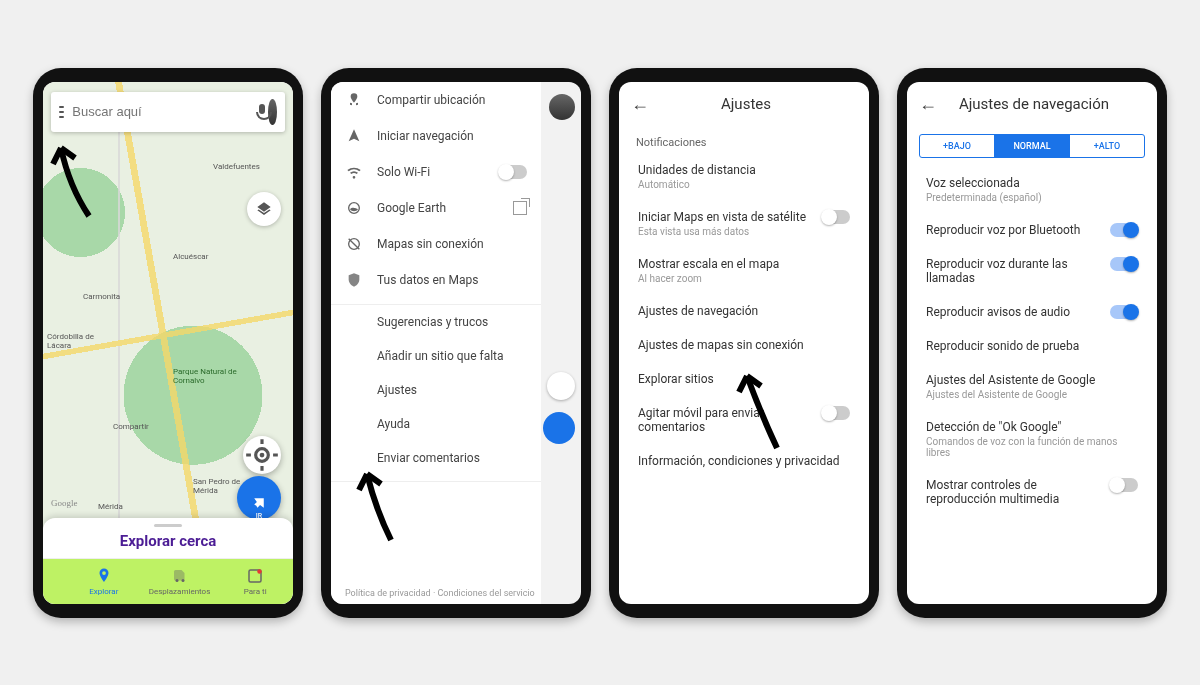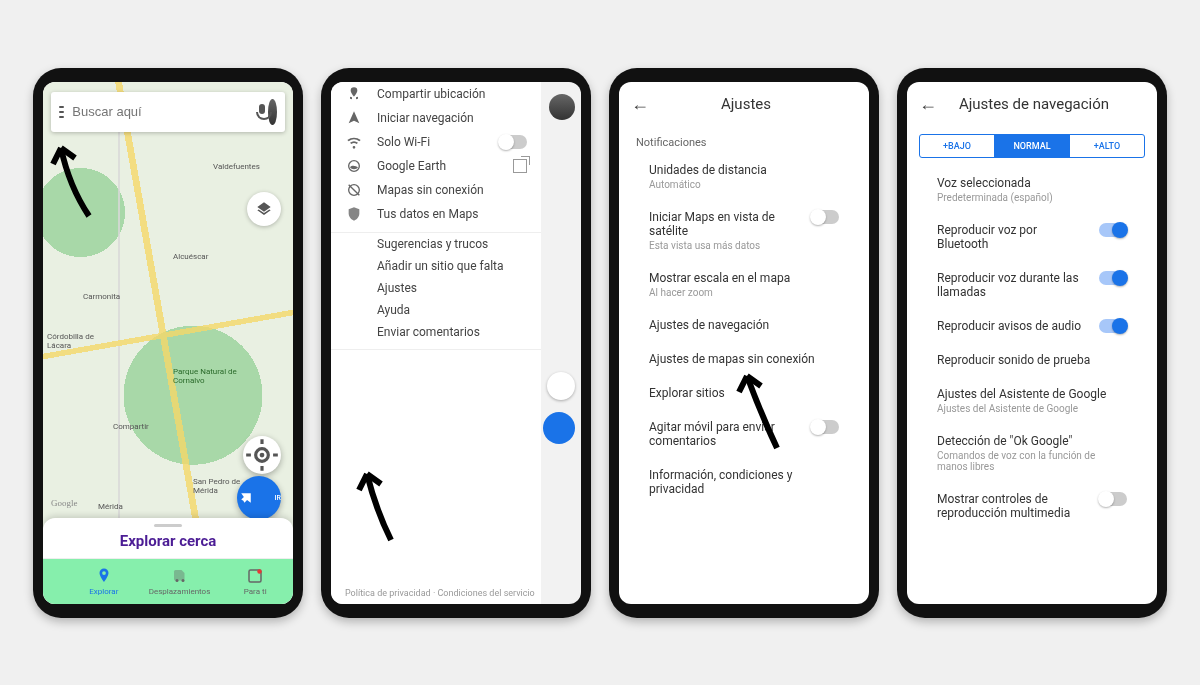--- a/index.html
+++ b/index.html
@@ -82,77 +82,77 @@
   .locate-btn {
     position:absolute; bottom:130px; right:12px;
     width:38px; height:38px; border-radius:50%;
     background:#fff; box-shadow:0 2px 6px rgba(0,0,0,.3);
     display:flex;align-items:center;justify-content:center;
   }
   .go-btn {
     position:absolute; bottom:84px; right:12px;
     width:44px; height:44px; border-radius:50%;
     background:#1a73e8;
-    display:flex;flex-direction:row;align-items:center;justify-content:space-between;
+    display:flex;flex-direction:column;align-items:center;justify-content:flex-end;
     color:#fff; font-size:7px; font-weight:500;
     box-shadow:0 2px 6px rgba(0,0,0,.3);
   }
   .go-btn svg{width:18px;height:18px;}
   .explore-sheet {
     position:absolute; bottom:40px; left:0; right:0;
     background:#fff; border-radius:12px 12px 0 0;
     height:46px; display:flex;align-items:center;justify-content:center;
     box-shadow:0 -2px 6px rgba(0,0,0,.15);
   }
   .explore-sheet .handle{position:absolute;top:6px;width:28px;height:3px;background:#ccc;border-radius:2px;}
   .explore-title{font-size:15px;color:#4c1d95;font-weight:bold;}
   .bottom-nav {
     position:absolute; bottom:0; left:0; right:0;
-    height:46px; background:#86efac; border-top:1px solid #eee;
+    height:46px; background:#bef264; border-top:1px solid #eee;
     display:flex;
     padding-left:23px;
   }
   .nav-item{flex:1;display:flex;flex-direction:column;align-items:center;justify-content:center;gap:2px;font-size:8px;color:#666;}
   .nav-item.active{color:#1a73e8;}
   .nav-item svg{width:18px;height:18px;}
   
   .arrow {
     position:absolute;
     pointer-events:none;
   }
   .arrow svg{width:60px;height:90px;}
   
   .drawer {
     position:absolute; top:0; bottom:0; left:0; width:84%;
     background:#fff;
   }
   .scrim { position:absolute; inset:0; background:rgba(0,0,0,.05);}
   .drawer-row {
     display:flex; align-items:center; gap:14px;
-    padding:4px 14px;
+    padding:10px 14px;
     font-size:12px; color:#444;
   }
   .drawer-row .icon-slot{width:18px;display:flex;justify-content:center;}
   .drawer-row svg{width:16px;height:16px;color:#666;}
   .drawer-row.noicon{padding-left:46px;}
   .drawer-footer{position:absolute;bottom:6px;left:14px;font-size:9px;color:#999;}
   .toggle {
     width:28px;height:14px;border-radius:7px;background:#ccc;position:relative;margin-left:auto;
   }
   .toggle::after{content:"";position:absolute;width:16px;height:16px;background:#fff;border-radius:50%;top:-1px;left:-1px;box-shadow:0 1px 2px rgba(0,0,0,.3);}
   .toggle.on{background:#a7c7f9;}
   .toggle.on::after{left:auto;right:-1px;background:#1a73e8;}
   .open-ext{margin-left:auto;width:14px;height:14px;border:1px solid #999;position:relative;}
   .open-ext::after{content:"";position:absolute;top:-4px;right:-4px;width:8px;height:8px;border-top:1px solid #999;border-right:1px solid #999;}
   
   .appbar{height:44px;display:flex;align-items:center;padding:0 12px;gap:14px;}
   .appbar .back{font-size:18px;color:#444;}
   .appbar-title{flex:1;text-align:center;font-size:15px;color:#333;margin-right:28px;}
   .section-header{padding:10px 17px 4px;font-size:11px;color:#666;}
-  .setting-row{padding:10px 30px;display:flex;align-items:flex-start;gap:8px;}
+  .setting-row{padding:10px 19px;display:flex;align-items:flex-start;gap:8px;}
   .setting-main{flex:1;}
   .setting-title{font-size:12px;color:#333;}
   .setting-sub{font-size:10px;color:#999;margin-top:2px;}
   .seg{display:flex;margin:8px 12px;border:1px solid #1a73e8;border-radius:3px;overflow:hidden;}
   .seg-item{flex:1;text-align:center;padding:6px 0;font-size:9px;color:#1a73e8;font-weight:500;}
   .seg-item.active{background:#1a73e8;color:#fff;}
   .seg-item + .seg-item{border-left:1px solid #1a73e8;}
   .google-logo{position:absolute;bottom:96px;left:8px;font-size:9px;color:#888;font-family:serif;}
 </style>
 </head>

